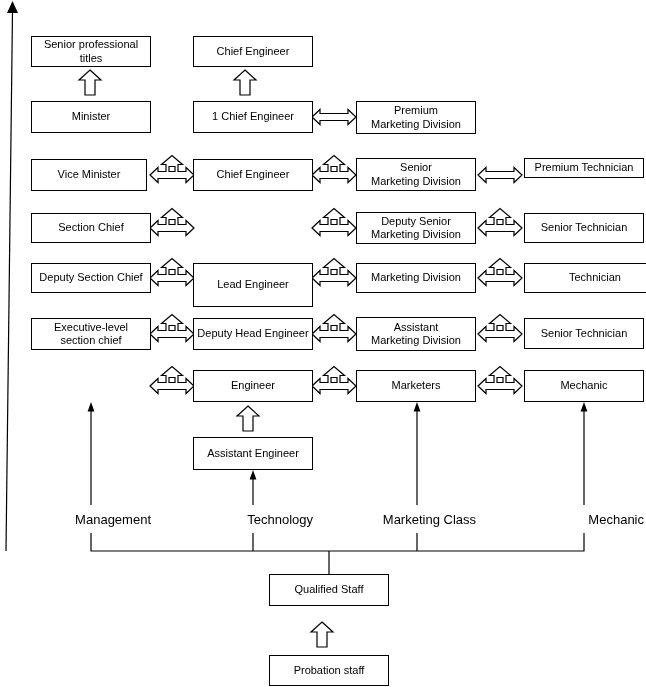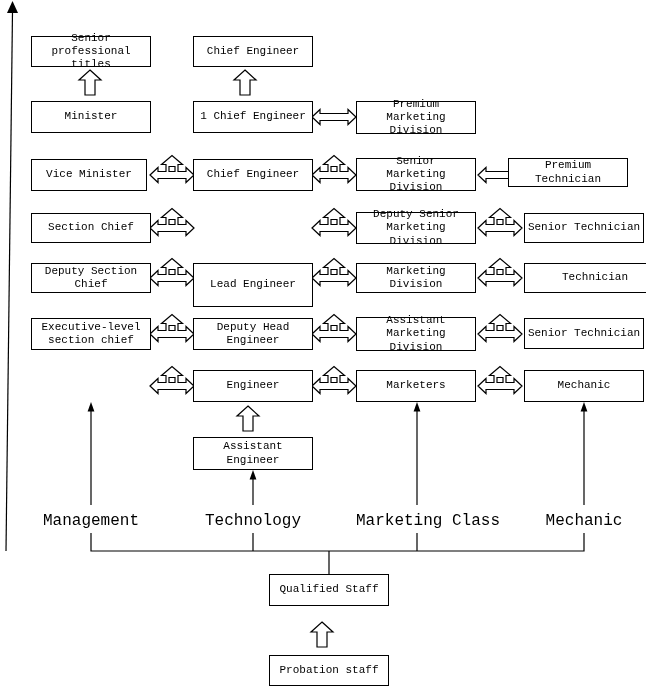--- a/index.html
+++ b/index.html
@@ -1,31 +1,31 @@
 <!DOCTYPE html>
 <html style="--line: #000000; --bg: #ffffff; --text: #000000;"><head>
 <meta charset="utf-8">
 <style>
   :root { --line:#000000; --bg:#ffffff; --text:#000000; }
   html,body { margin:0; padding:0; background:var(--bg); }
   #stage {
     position:relative; width:646px; height:687px; background:var(--bg);
-    font-family:Liberation Mono, monospace; color:var(--text);
+    font-family:Liberation Sans, sans-serif; color:var(--text);
     overflow:hidden;
   }
   #overlay { position:absolute; left:0; top:0; width:646px; height:687px; }
   .box {
     position:absolute; box-sizing:border-box;
     border:1.5px solid var(--line); background:var(--bg);
     display:flex; align-items:center; justify-content:center;
     text-align:center; font-size:11px; line-height:1.2;
     white-space:pre-line; padding:1px 2px;
   }
   .track-label {
-    position:absolute; width:120px; font-size:16px; text-align:center;
+    position:absolute; width:120px; font-size:13px; text-align:right;
     white-space:nowrap;
   }
   .hollow { fill:var(--bg); stroke:var(--line); stroke-width:1.2; }
   .solidline { stroke:var(--line); stroke-width:1.2; fill:none; }
   .solidhead { fill:var(--line); stroke:none; }
 </style>
 </head>
 <body>
 
 <div id="stage">
@@ -90,21 +90,21 @@
 
   <div class="box" style="left:31px;top:101px;width:120px;height:32px">Minister</div>
   <div class="box" style="left:193px;top:101px;width:120px;height:32px">1 Chief Engineer</div>
   <div class="box" style="left:356px;top:101px;width:120px;height:33px">Premium
 Marketing Division</div>
 
   <div class="box" style="left:31px;top:159px;width:116px;height:32px">Vice Minister</div>
   <div class="box" style="left:193px;top:159px;width:120px;height:32px">Chief Engineer</div>
   <div class="box" style="left:356px;top:158px;width:120px;height:33px">Senior
 Marketing Division</div>
-  <div class="box" style="left:508px;top:158px;width:120px;height:29px">Premium Technician</div>
+  <div class="box" style="left:524px;top:158px;width:120px;height:20px">Premium Technician</div>
 
   <div class="box" style="left:31px;top:213px;width:120px;height:30px">Section Chief</div>
   <div class="box" style="left:356px;top:212px;width:120px;height:32px">Deputy Senior
 Marketing Division</div>
   <div class="box" style="left:524px;top:213px;width:120px;height:30px">Senior Technician</div>
 
   <div class="box" style="left:31px;top:263px;width:120px;height:30px">Deputy Section Chief</div>
   <div class="box" style="left:193px;top:263px;width:120px;height:44px">Lead Engineer</div>
   <div class="box" style="left:356px;top:263px;width:120px;height:30px">Marketing Division</div>
   <div class="box" style="left:524px;top:263px;width:142px;height:30px">Technician</div>

